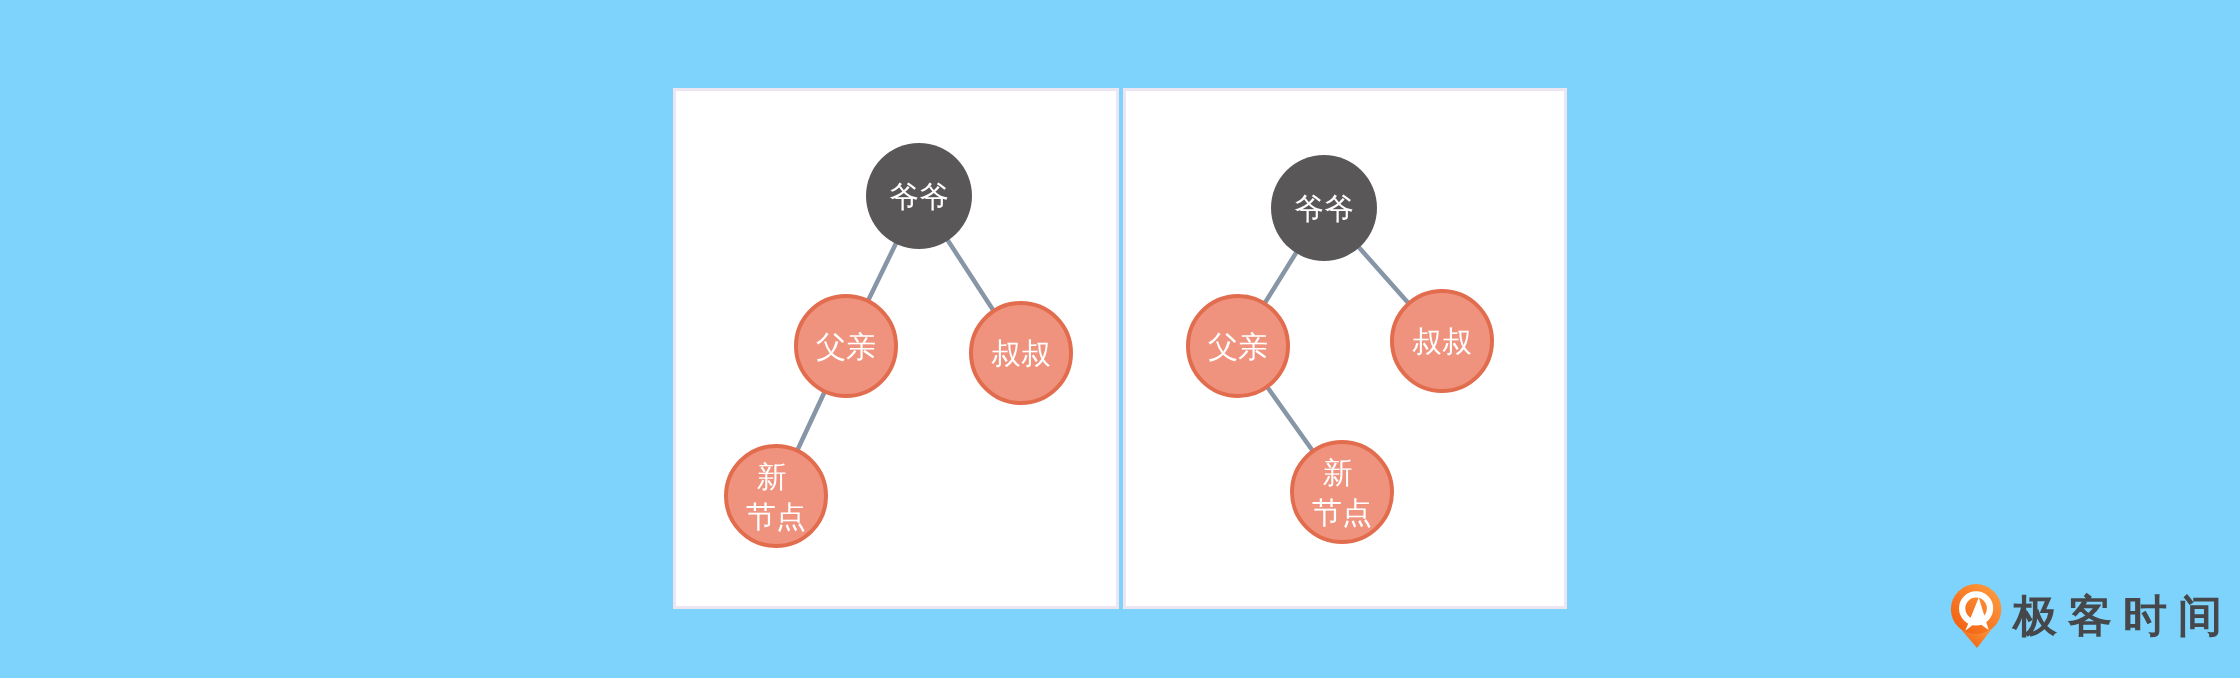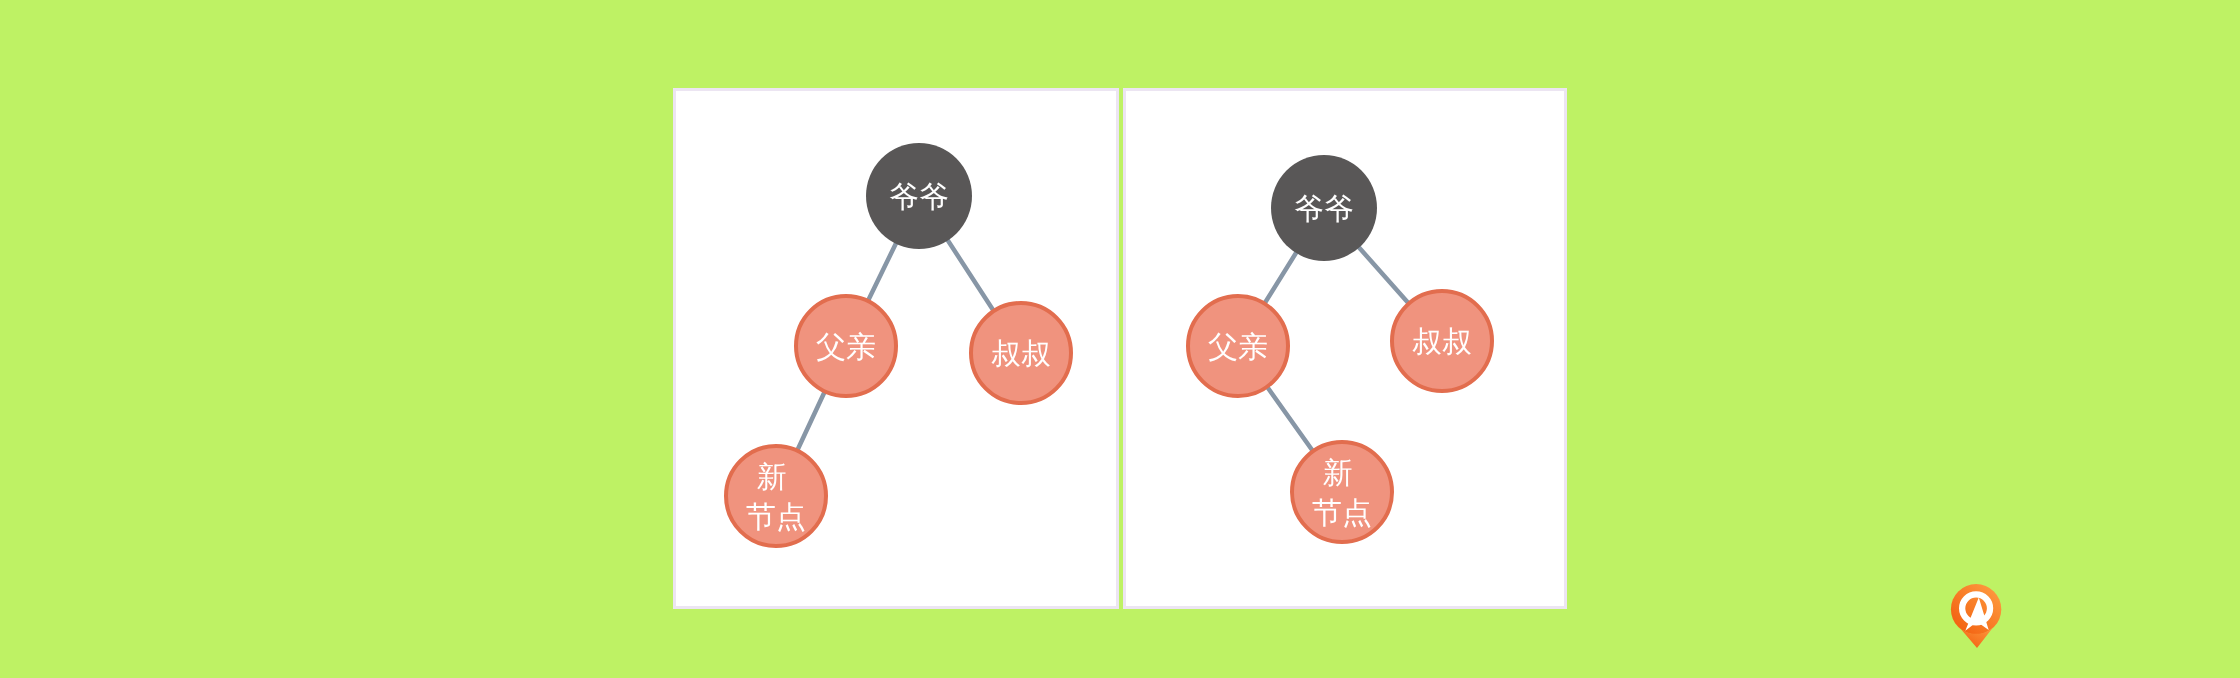--- a/index.html
+++ b/index.html
@@ -8,21 +8,21 @@
     background: #ffffff;
     width: 2240px;
     height: 678px;
     overflow: hidden;
     font-family: "Liberation Sans", "DejaVu Sans", sans-serif;
   }
   .stage {
     position: relative;
     width: 2240px;
     height: 678px;
-    background: #bef264;
+    background: #7dd3fc;
   }
   .panel {
     position: absolute;
     top: 88px;
     height: 521px;
     border: 3px solid #ece5f2;
     background: #ffffff;
     box-sizing: border-box;
   }
   .panel-left  { left: 673px;  width: 446px; }
@@ -133,15 +133,16 @@
         <linearGradient id="gk-orange" x1="1" y1="0" x2="0" y2="1">
           <stop offset="0" stop-color="#ffa145"></stop>
           <stop offset="1" stop-color="#f1590a"></stop>
         </linearGradient>
       </defs>
       <circle cx="29" cy="30" r="28" fill="url(#gk-orange)"></circle>
       <path d="M7 46 C16 61, 42 61, 51 46 L 30 73 Z" fill="url(#gk-orange)"></path>
       <circle cx="29" cy="29" r="15.5" fill="none" stroke="#ffffff" stroke-width="7"></circle>
       <polygon points="32,17 43,53 30,44 17,54" fill="#ffffff"></polygon>
     </svg>
+    <span class="logo-text">极客时间</span>
   </div>
 
 </div>
 
 </body></html>

